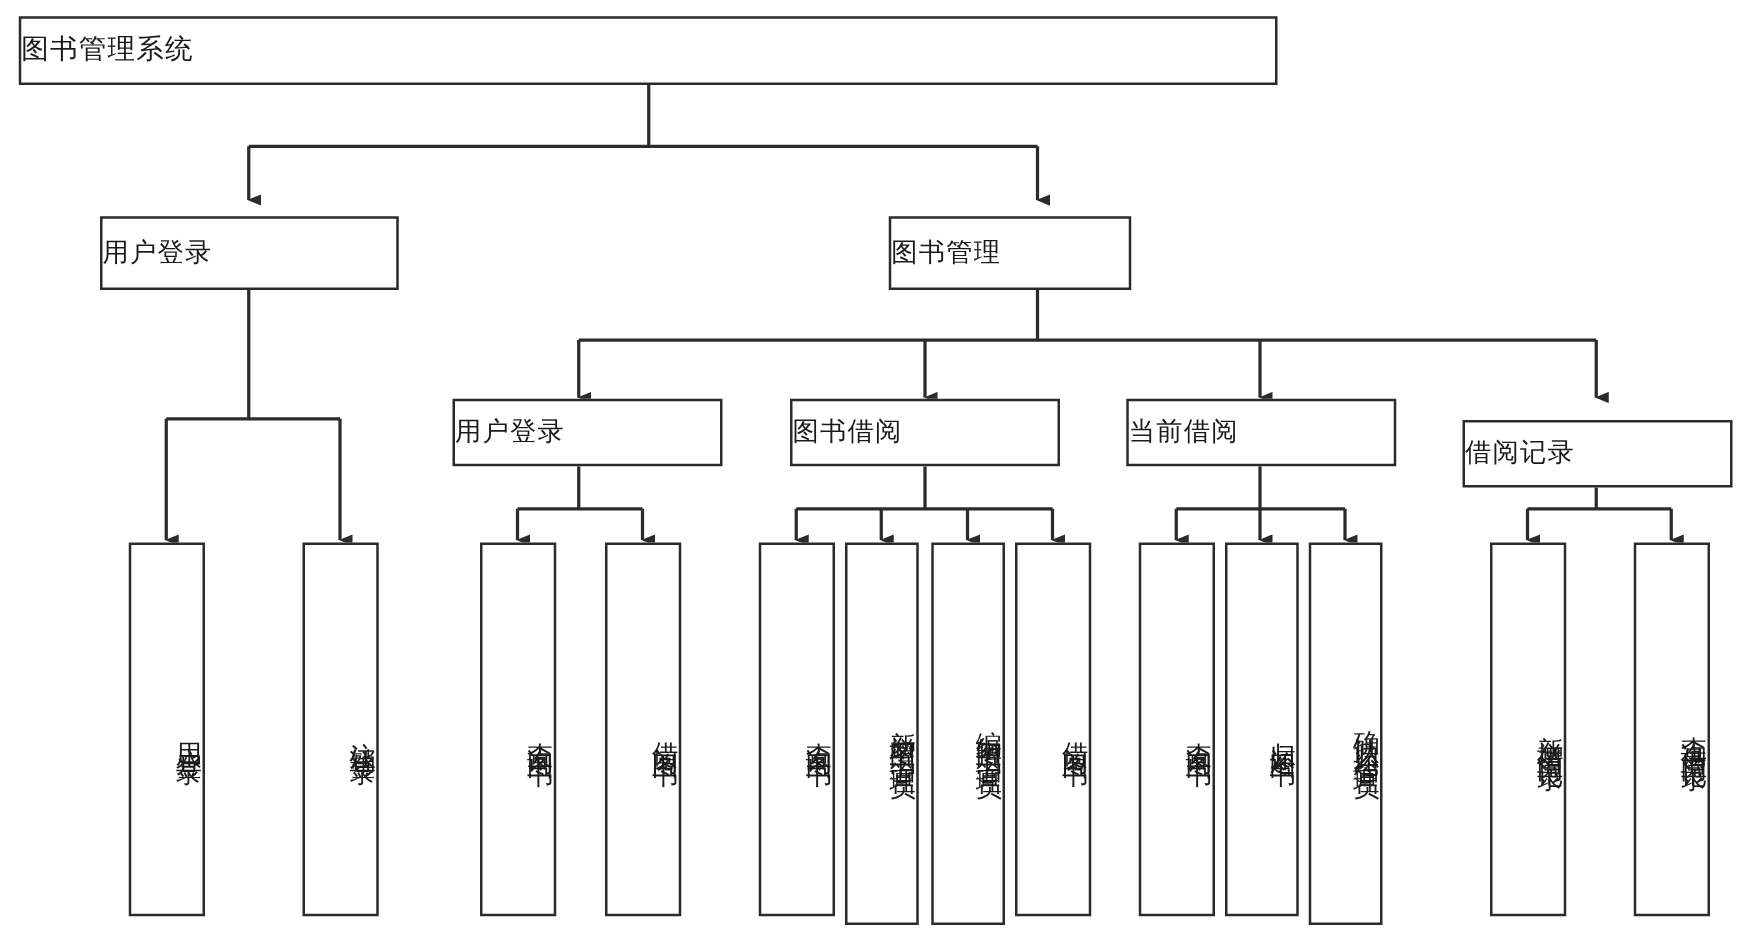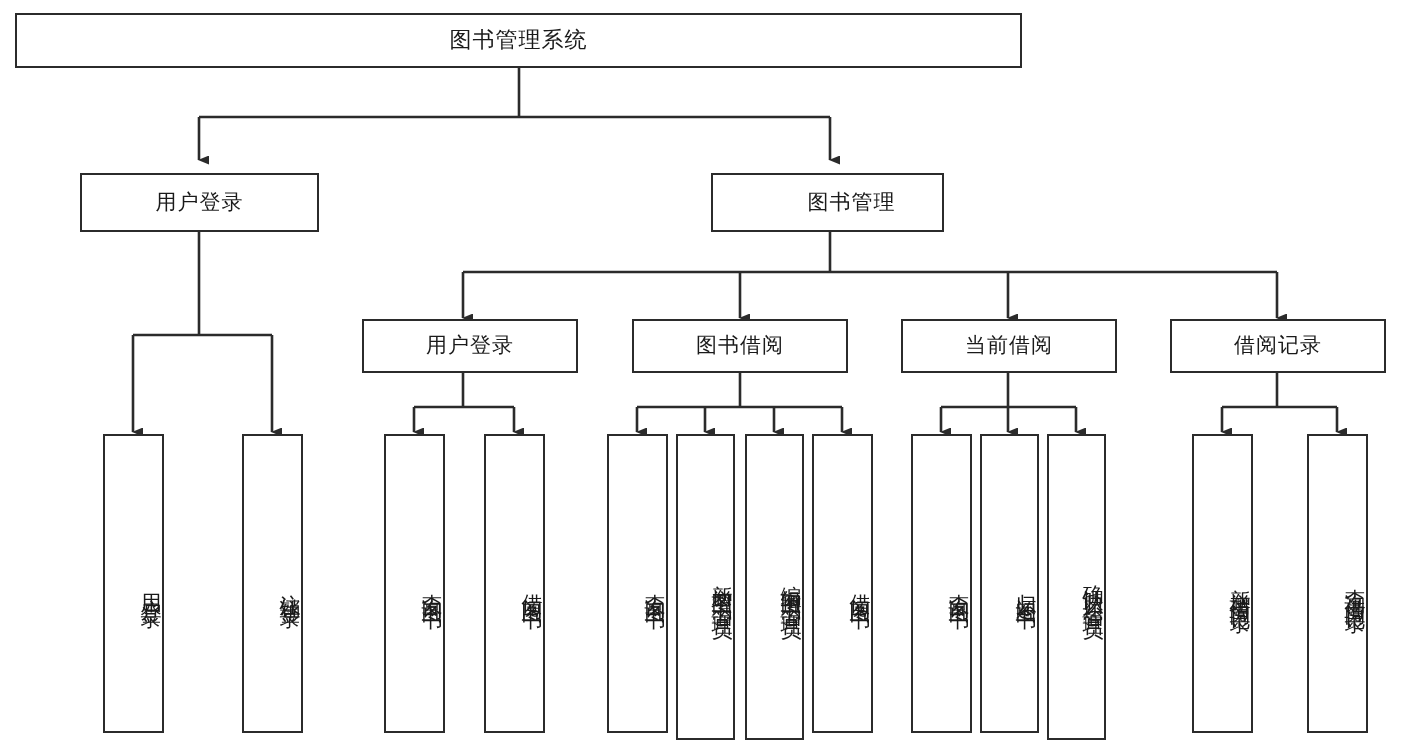--- a/index.html
+++ b/index.html
@@ -26,21 +26,20 @@
     height: 747px;
     pointer-events: none;
   }
   .node {
     position: absolute;
     box-sizing: border-box;
     background: #ffffff;
     border: 2px solid #2b2b2b;
     display: flex;
     align-items: center;
-    justify-content: center;
     color: #1a1a1a;
     z-index: 3;
   }
   .node.h {
     font-size: 21px;
     letter-spacing: 1px;
     line-height: 1.2;
     text-align: center;
   }
   .node.root {
@@ -129,37 +128,37 @@
   </svg>
 
   <div class="node h root" style="left:15px; top:13px; width:1007px; height:55px;">
     <span>图书管理系统</span>
   </div>
 
   <div class="node h" style="left:80px; top:173px; width:239px; height:59px;">
     <span>用户登录</span>
   </div>
 
-  <div class="node h" style="left:711px; top:173px; width:233px; height:59px;padding-left:48px;">
+  <div class="node h" style="left:711px; top:173px; width:194px; height:59px;">
     <span>图书管理</span>
   </div>
 
   <div class="node h" style="left:362px; top:319px; width:216px; height:54px;">
     <span>用户登录</span>
   </div>
 
   <div class="node h" style="left:901px; top:319px; width:216px; height:54px;">
     <span>当前借阅</span>
   </div>
 
   <div class="node h" style="left:632px; top:319px; width:216px; height:54px;">
     <span>图书借阅</span>
   </div>
 
-  <div class="node h" style="left:1170px; top:319px; width:216px; height:54px;">
+  <div class="node h" style="left:1170px; top:336px; width:216px; height:54px;">
     <span>借阅记录</span>
   </div>
 
   <div class="node v" style="left:103px; top:434px; width:61px; height:299px;">
     <span>用户登录</span>
   </div>
 
   <div class="node v" style="left:242px; top:434px; width:61px; height:299px;">
     <span>注销登录</span>
   </div>

